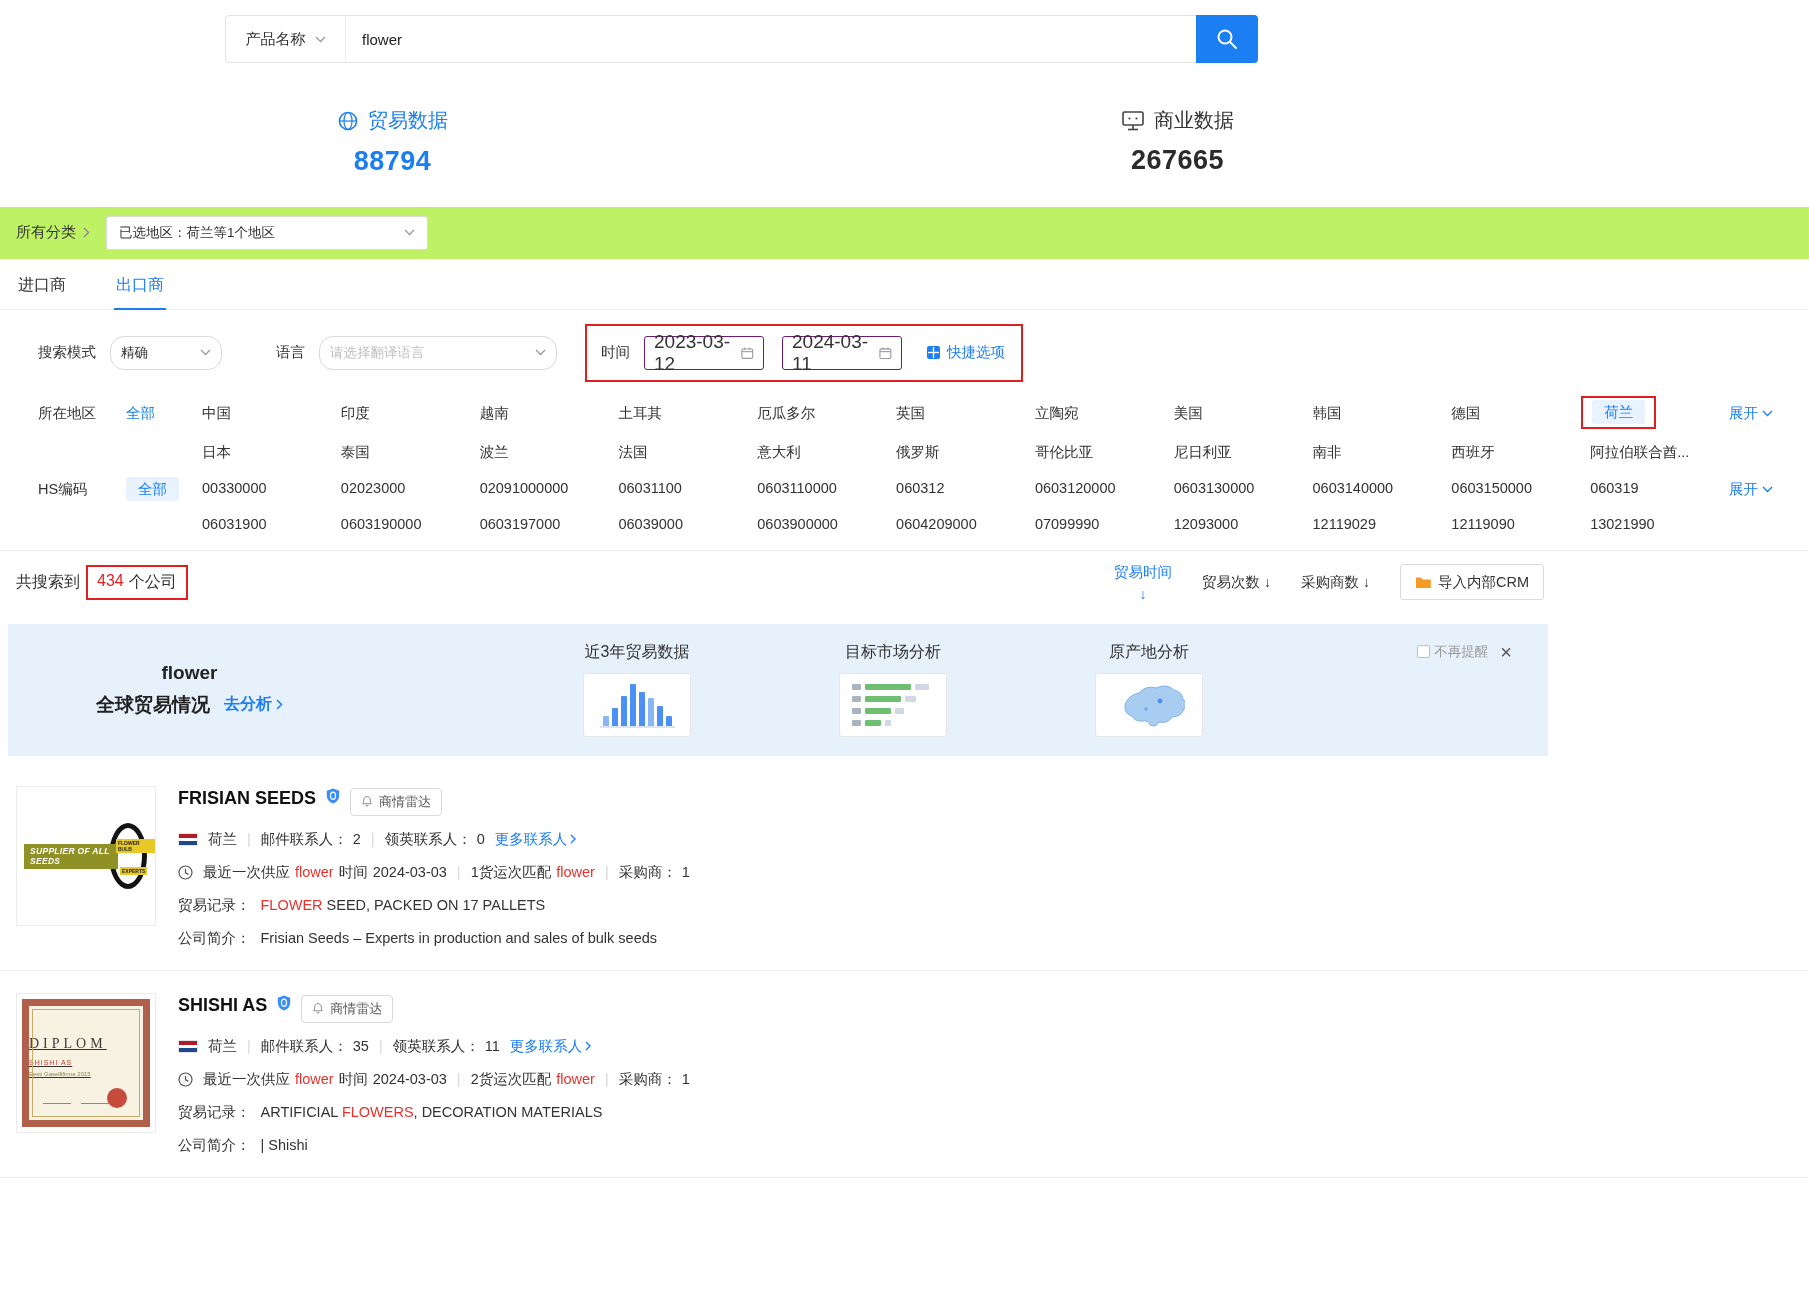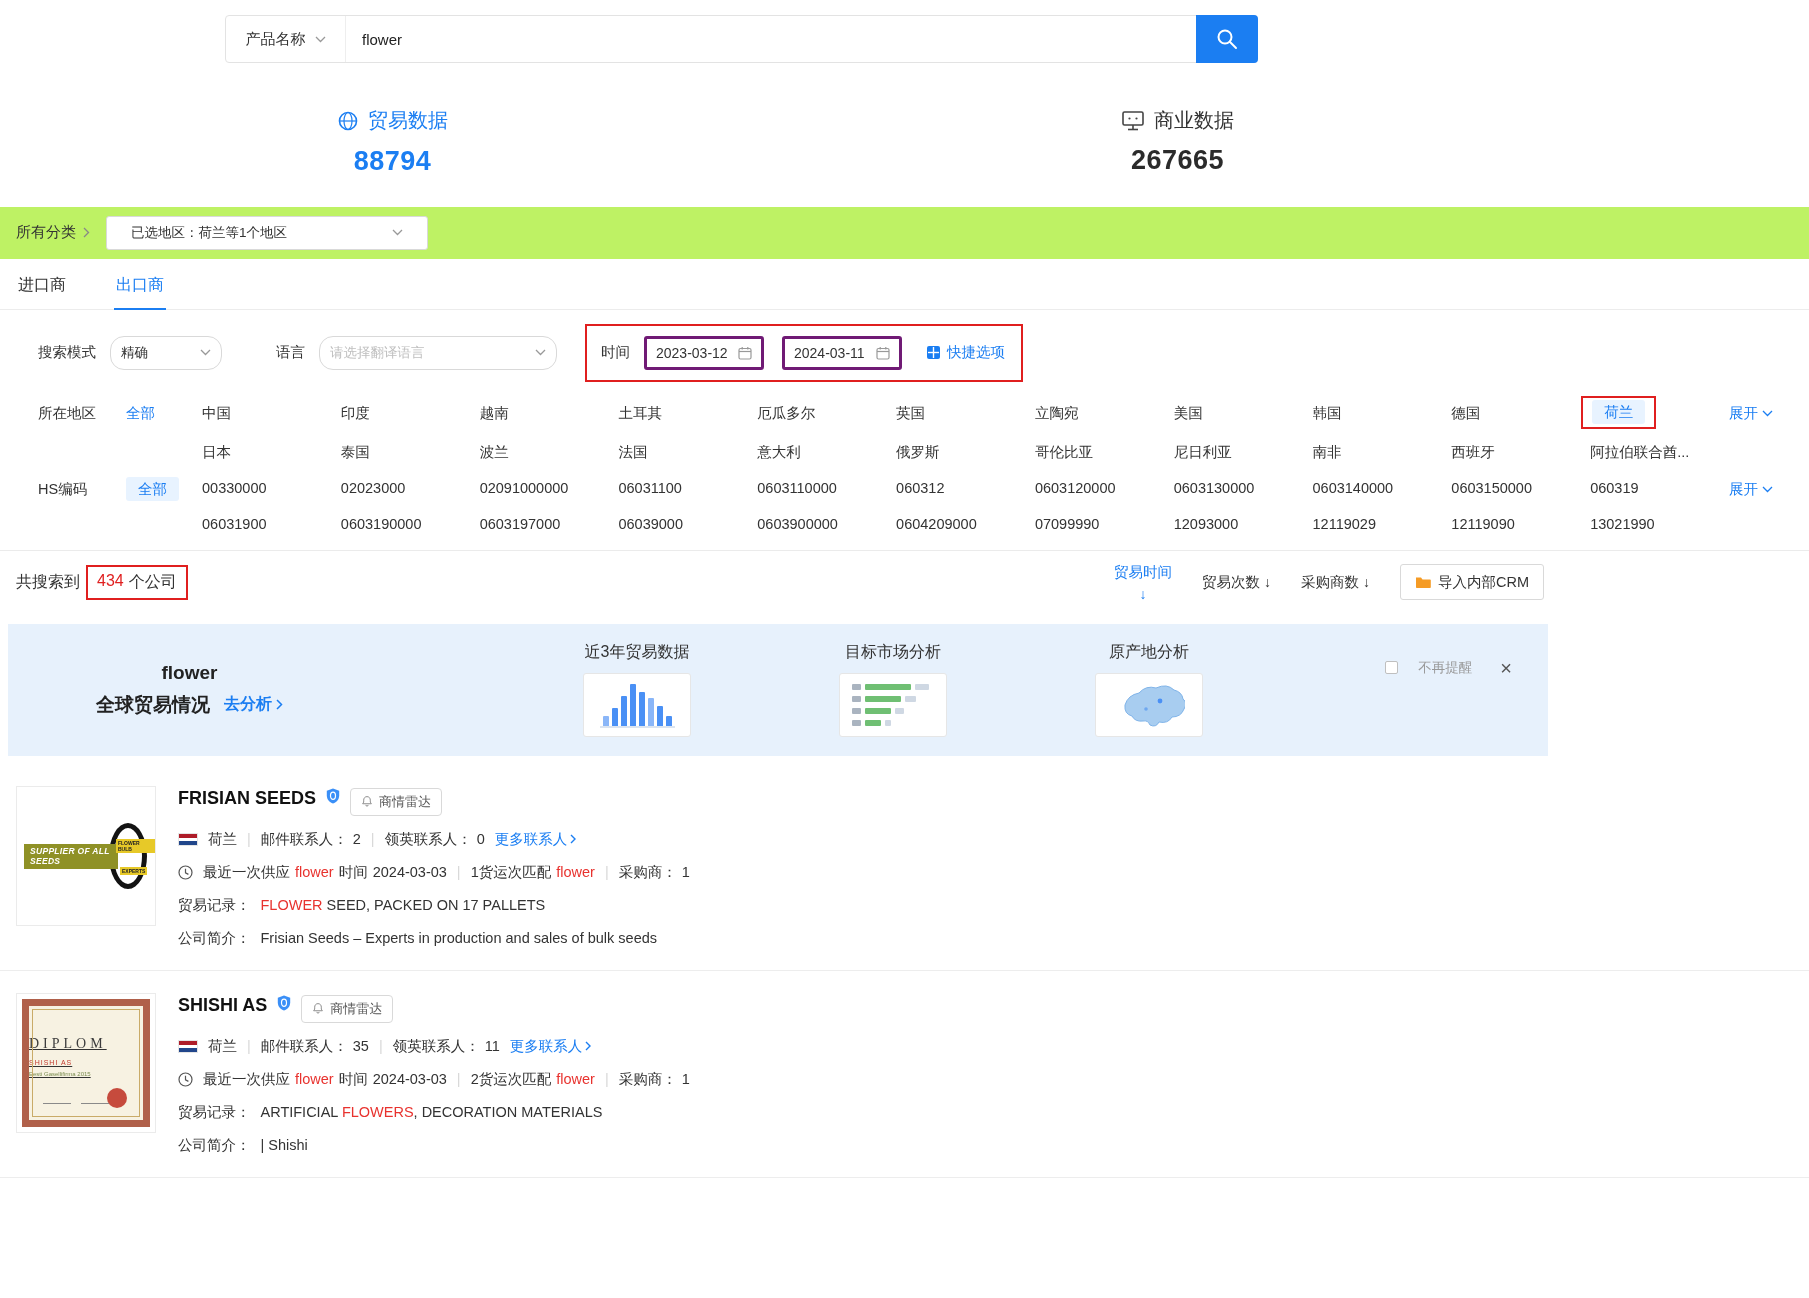--- a/index.html
+++ b/index.html
@@ -22,38 +22,38 @@
 .stats { display:flex; width:1570px; margin-top:44px; }
 .stat { flex:1; text-align:center; }
 .stat-label { display:inline-flex; align-items:center; gap:9px; font-size:20px; color:#333; }
 .stat-value { font-size:27px; font-weight:700; margin-top:10px; color:#2b2b2b; letter-spacing:.5px; }
 .stat.active .stat-label, .stat.active .stat-value { color:#1b7ef2; }
 
 
 .strip { margin-top:30px; background:#bef264; height:52px; display:flex; align-items:center; padding:0 16px; gap:16px; }
 .breadcrumb { font-size:15px; color:#333; display:flex; align-items:center; gap:7px; }
 .region-select { width:322px; height:34px; background:#fff; border:1px solid #d9d9d9; border-radius:3px;
-  display:flex; align-items:center; justify-content:space-between; padding:0 24px; font-size:13.5px; color:#333; cursor:pointer; }
+  display:flex; align-items:center; justify-content:space-between; padding:0 12px; font-size:13.5px; color:#333; cursor:pointer; }
 
 
 .tabs { display:flex; gap:46px; padding:0 16px; border-bottom:1px solid #ececec; }
 .tab { padding:16px 2px 12px; font-size:16px; color:#333; cursor:pointer; }
 .tab.active { color:#1b7ef2; border-bottom:2px solid #1b7ef2; margin-bottom:-1px; }
 
 
 .options { display:flex; align-items:center; padding:14px 16px 6px 38px; font-size:14.5px; }
 .opt-label { margin-right:14px; color:#333; }
 .select { border:1px solid #d9d9d9; border-radius:14px; height:34px; display:flex; align-items:center;
   justify-content:space-between; padding:0 10px; color:#333; background:#fff; cursor:pointer; font-size:13.5px; }
 .select .ph { color:#bfbfbf; }
 .sel-mode { width:112px; margin-right:54px; }
 .sel-lang { width:238px; margin-right:28px; }
 .red-outline { border:2px solid #e01f1f; display:flex; align-items:center; padding:10px 16px 10px 14px; }
-.date-box { width:120px; height:34px; border:3px solid #701a75; border-radius:3px; display:flex;
-  align-items:center; justify-content:space-between; padding:0 9px; font-size:14px; color:#333; cursor:pointer; }
+.date-box { width:120px; height:34px; border:1px solid #701a75; border-radius:3px; display:flex;
+  align-items:center; justify-content:space-between; padding:0 9px; font-size:19px; color:#333; cursor:pointer; }
 .date-gap { width:18px; }
 .quick { display:flex; align-items:center; gap:6px; color:#1b7ef2; font-size:14.5px; margin-left:24px; cursor:pointer; }
 
 
 .filter-row { display:flex; align-items:flex-start; padding:12px 16px 2px 38px; font-size:14.5px; }
 .f-label { width:88px; padding-top:4px; color:#333; }
 .f-all { width:76px; padding-top:4px; color:#1b7ef2; cursor:pointer; }
 .f-all .pill { background:#e8f3ff; border-radius:3px; padding:4px 12px; }
 .f-grid { flex:1; display:grid; grid-template-columns:repeat(11,1fr); row-gap:16px; }
 .f-item { cursor:pointer; padding-top:4px; white-space:nowrap; overflow:hidden; text-overflow:ellipsis; color:#333; }
@@ -79,21 +79,21 @@
 .banner-left { margin-left:88px; text-align:center; }
 .banner-kw { font-size:19px; font-weight:700; color:#222; }
 .banner-sub-row { display:flex; align-items:center; gap:14px; margin-top:8px; }
 .banner-sub { font-size:19px; font-weight:700; color:#222; }
 .banner-go { color:#1b7ef2; font-size:16px; display:flex; align-items:center; gap:4px; cursor:pointer;font-weight:bold; }
 .banner-cards { display:flex; margin-left:300px; gap:148px; }
 .bcard { text-align:center; }
 .bcard-title { font-size:16px; color:#333; margin-bottom:10px; }
 .bcard-img { width:108px; height:64px; background:#fff; border:1px solid #e6e6e6; border-radius:3px;
   display:flex; align-items:center; justify-content:center; overflow:hidden; }
-.dismiss { position:absolute; top:34px; right:36px; display:flex; align-items:center; gap:20px; color:#999; font-size:13.5px;justify-content:flex-end; }
+.dismiss { position:absolute; top:18px; right:36px; display:flex; align-items:center; gap:4px; color:#999; font-size:13.5px;justify-content:flex-end; }
 .checkbox { width:13px; height:13px; border:1px solid #bfbfbf; background:#fff; border-radius:2px; display:inline-block; cursor:pointer; }
 .close-x { font-size:20px; color:#555; cursor:pointer; margin-left:8px; line-height:1; }
 
 
 .bars { display:flex; align-items:flex-end; gap:3px; height:46px; border-bottom:2px solid #dbe4f0; padding:0 3px; }
 .bars i { width:6px; background:#4a90f5; display:block; border-radius:1px 1px 0 0; }
 .bars i.lt { background:#8ab6f8; }
 .hbars { width:82px; display:flex; flex-direction:column; gap:6px; }
 .hrow { display:flex; gap:4px; align-items:center; }
 .hrow b { height:6px; display:block; border-radius:1px; }

